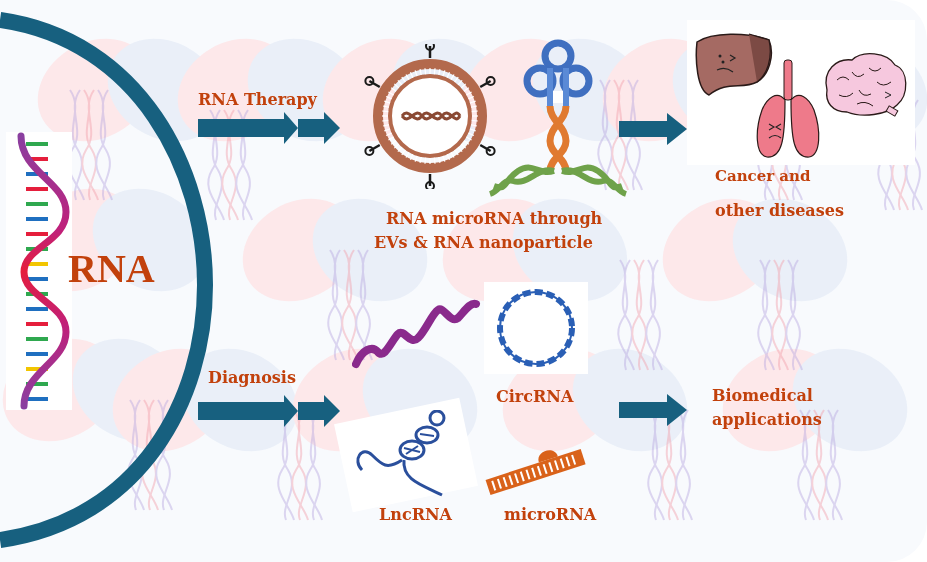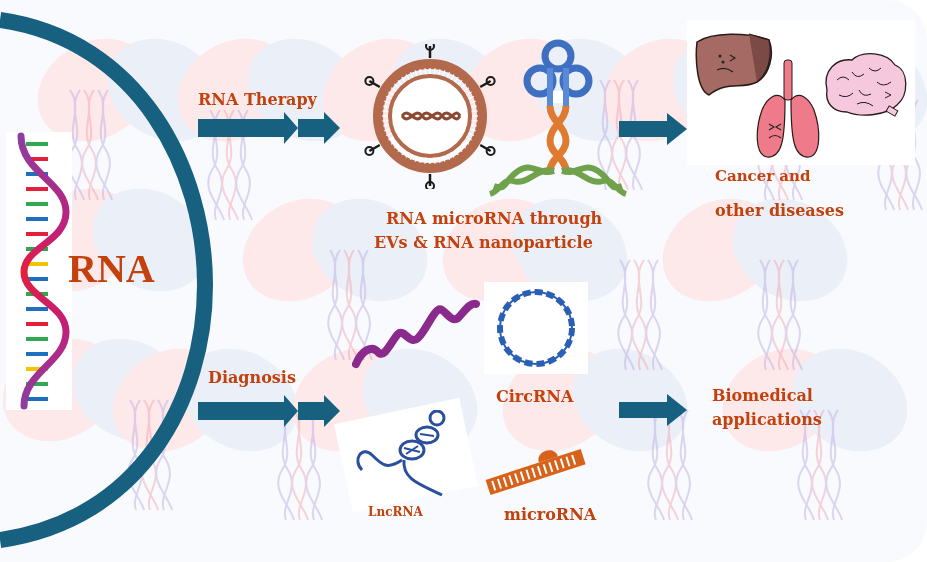--- a/index.html
+++ b/index.html
@@ -342,21 +342,21 @@
       <ellipse cx="85" cy="25" rx="11" ry="8" fill="none" stroke="#2a4f9c" stroke-width="3"></ellipse>
       <circle cx="95" cy="8" r="7" fill="none" stroke="#2a4f9c" stroke-width="3"></circle>
       <path d="M 62 50 C 60 70, 80 75, 100 85" fill="none" stroke="#2a4f9c" stroke-width="3"></path>
       <g stroke="#2a4f9c" stroke-width="2">
           <line x1="62" y1="38" x2="78" y2="42"></line>
           <line x1="64" y1="44" x2="76" y2="36"></line>
           <line x1="78" y1="24" x2="92" y2="26"></line>
         </g>
     </svg>
   </div>
-  <div class="label" style="left:368px;top:506px;font-size:12px;">LncRNA</div>
+  <div class="label" style="left:379px;top:506px;font-size:16px;">LncRNA</div>
 
   <svg class="panel" style="left:480px;top:436px" width="110" height="62" viewBox="0 0 110 62">
     <g transform="rotate(-18 55 31)">
       <rect x="4" y="28" width="100" height="16" fill="#d9621a"></rect>
       <path d="M 60 28 C 60 16, 80 16, 80 28" fill="#d9621a"></path>
       <g id="mirna-gaps" stroke="#ffffff" stroke-width="2">
           <line x1="10" y1="31" x2="10" y2="41"></line>
           <line x1="16" y1="31" x2="16" y2="41"></line>
           <line x1="22" y1="31" x2="22" y2="41"></line>
           <line x1="28" y1="31" x2="28" y2="41"></line>

